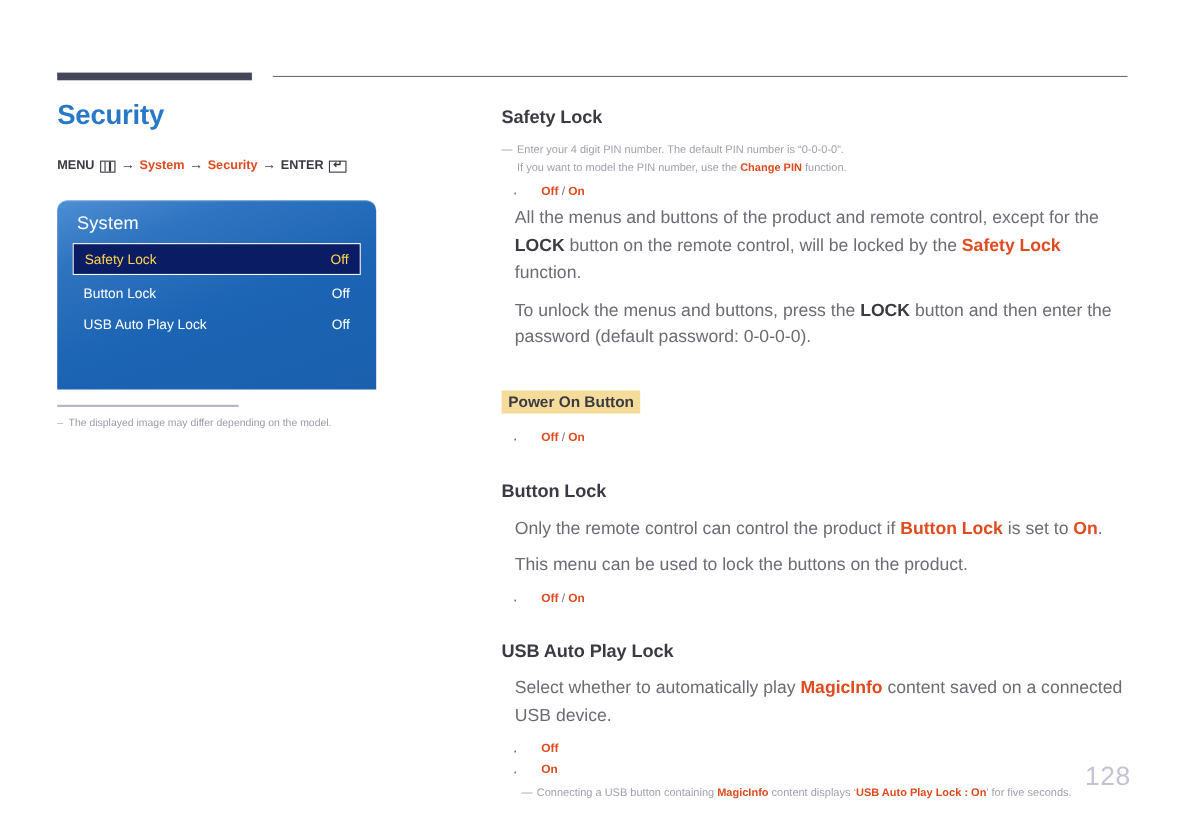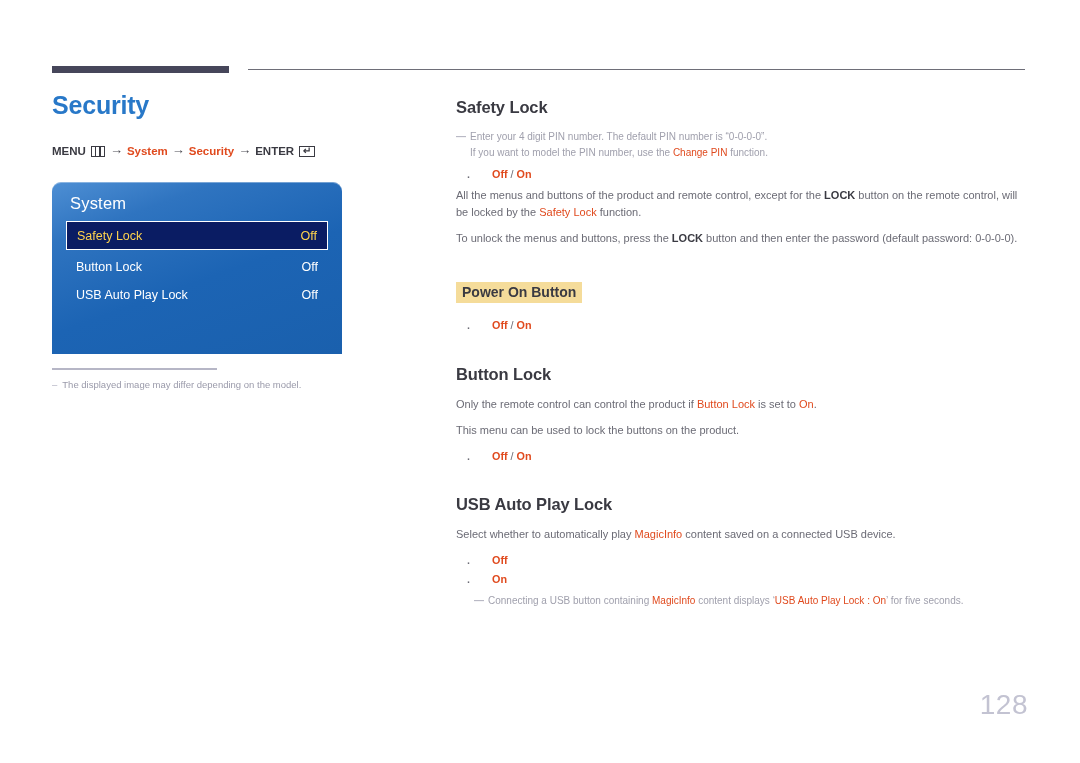--- a/index.html
+++ b/index.html
@@ -187,27 +187,27 @@
   h3.sub-hl {
     display: inline-block;
     font-size: 14px;
     font-weight: bold;
     color: #3a3a42;
     background: #f5dc9a;
     padding: 2px 6px 3px 6px;
     margin: 26px 0 14px 0;
   }
   p.body {
-    font-size: 11px;
+    font-size: 16px;
     line-height: 1.55;
     color: #6b6b75;
-    margin: 0 0 9px 0;
+    margin: 0 0 9px 12px;
   }
   p.body b { color: #3a3a42; }
-  .rd { color: #e04a1e; font-weight: normal; }
+  .rd { color: #e04a1e; font-weight: bold; }
   .note {
     font-size: 10px;
     line-height: 1.55;
     color: #a0a0ad;
     margin: 0 0 6px 0;
     display: flex;
     gap: 5px;
   }
   .note .dash {
     flex: 0 0 auto;
@@ -247,21 +247,21 @@
     font-weight: normal;
     color: #6b6b75;
     margin-top: 1px;
   }
 
   
   .pageno {
     position: absolute;
     right: 52px;
     bottom: 42px;
-    font-size: 28px;
+    font-size: 24px;
     color: #c3c3d2;
     font-weight: normal;
     letter-spacing: .5px;
   }
 </style>
 </head>
 <body>
 
 <div class="rule-thick"></div>
 <div class="rule-thin"></div>

